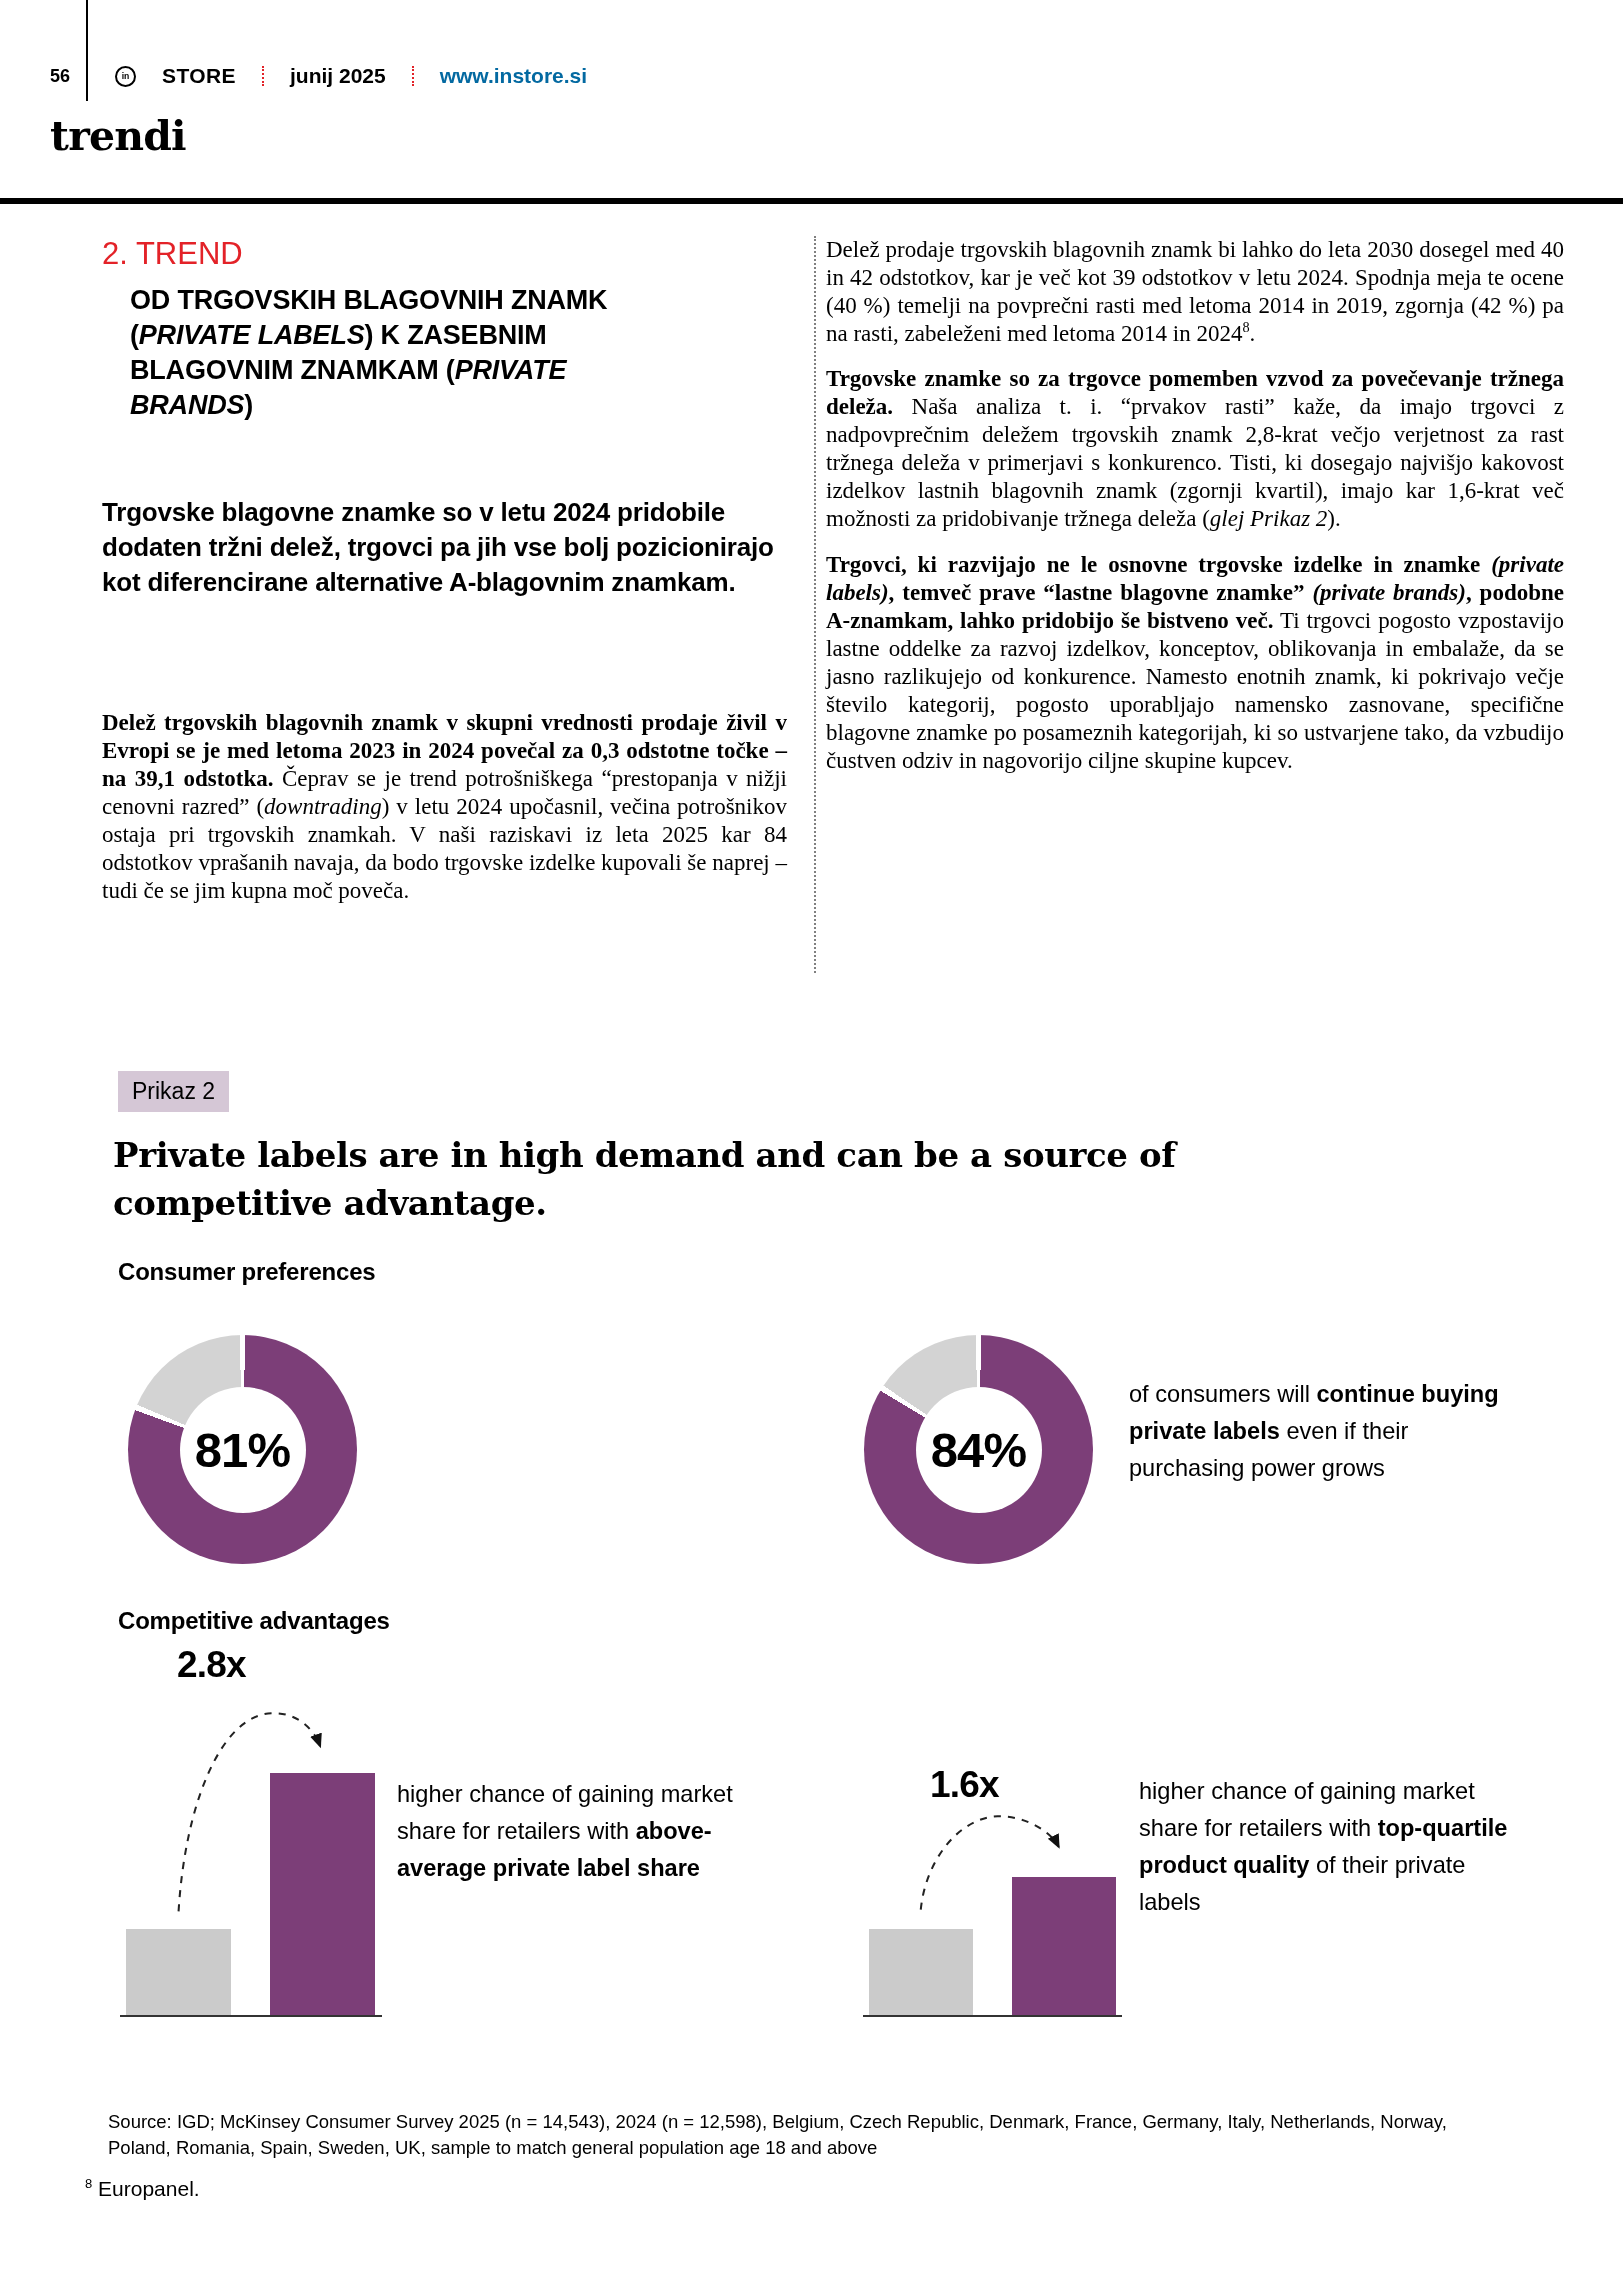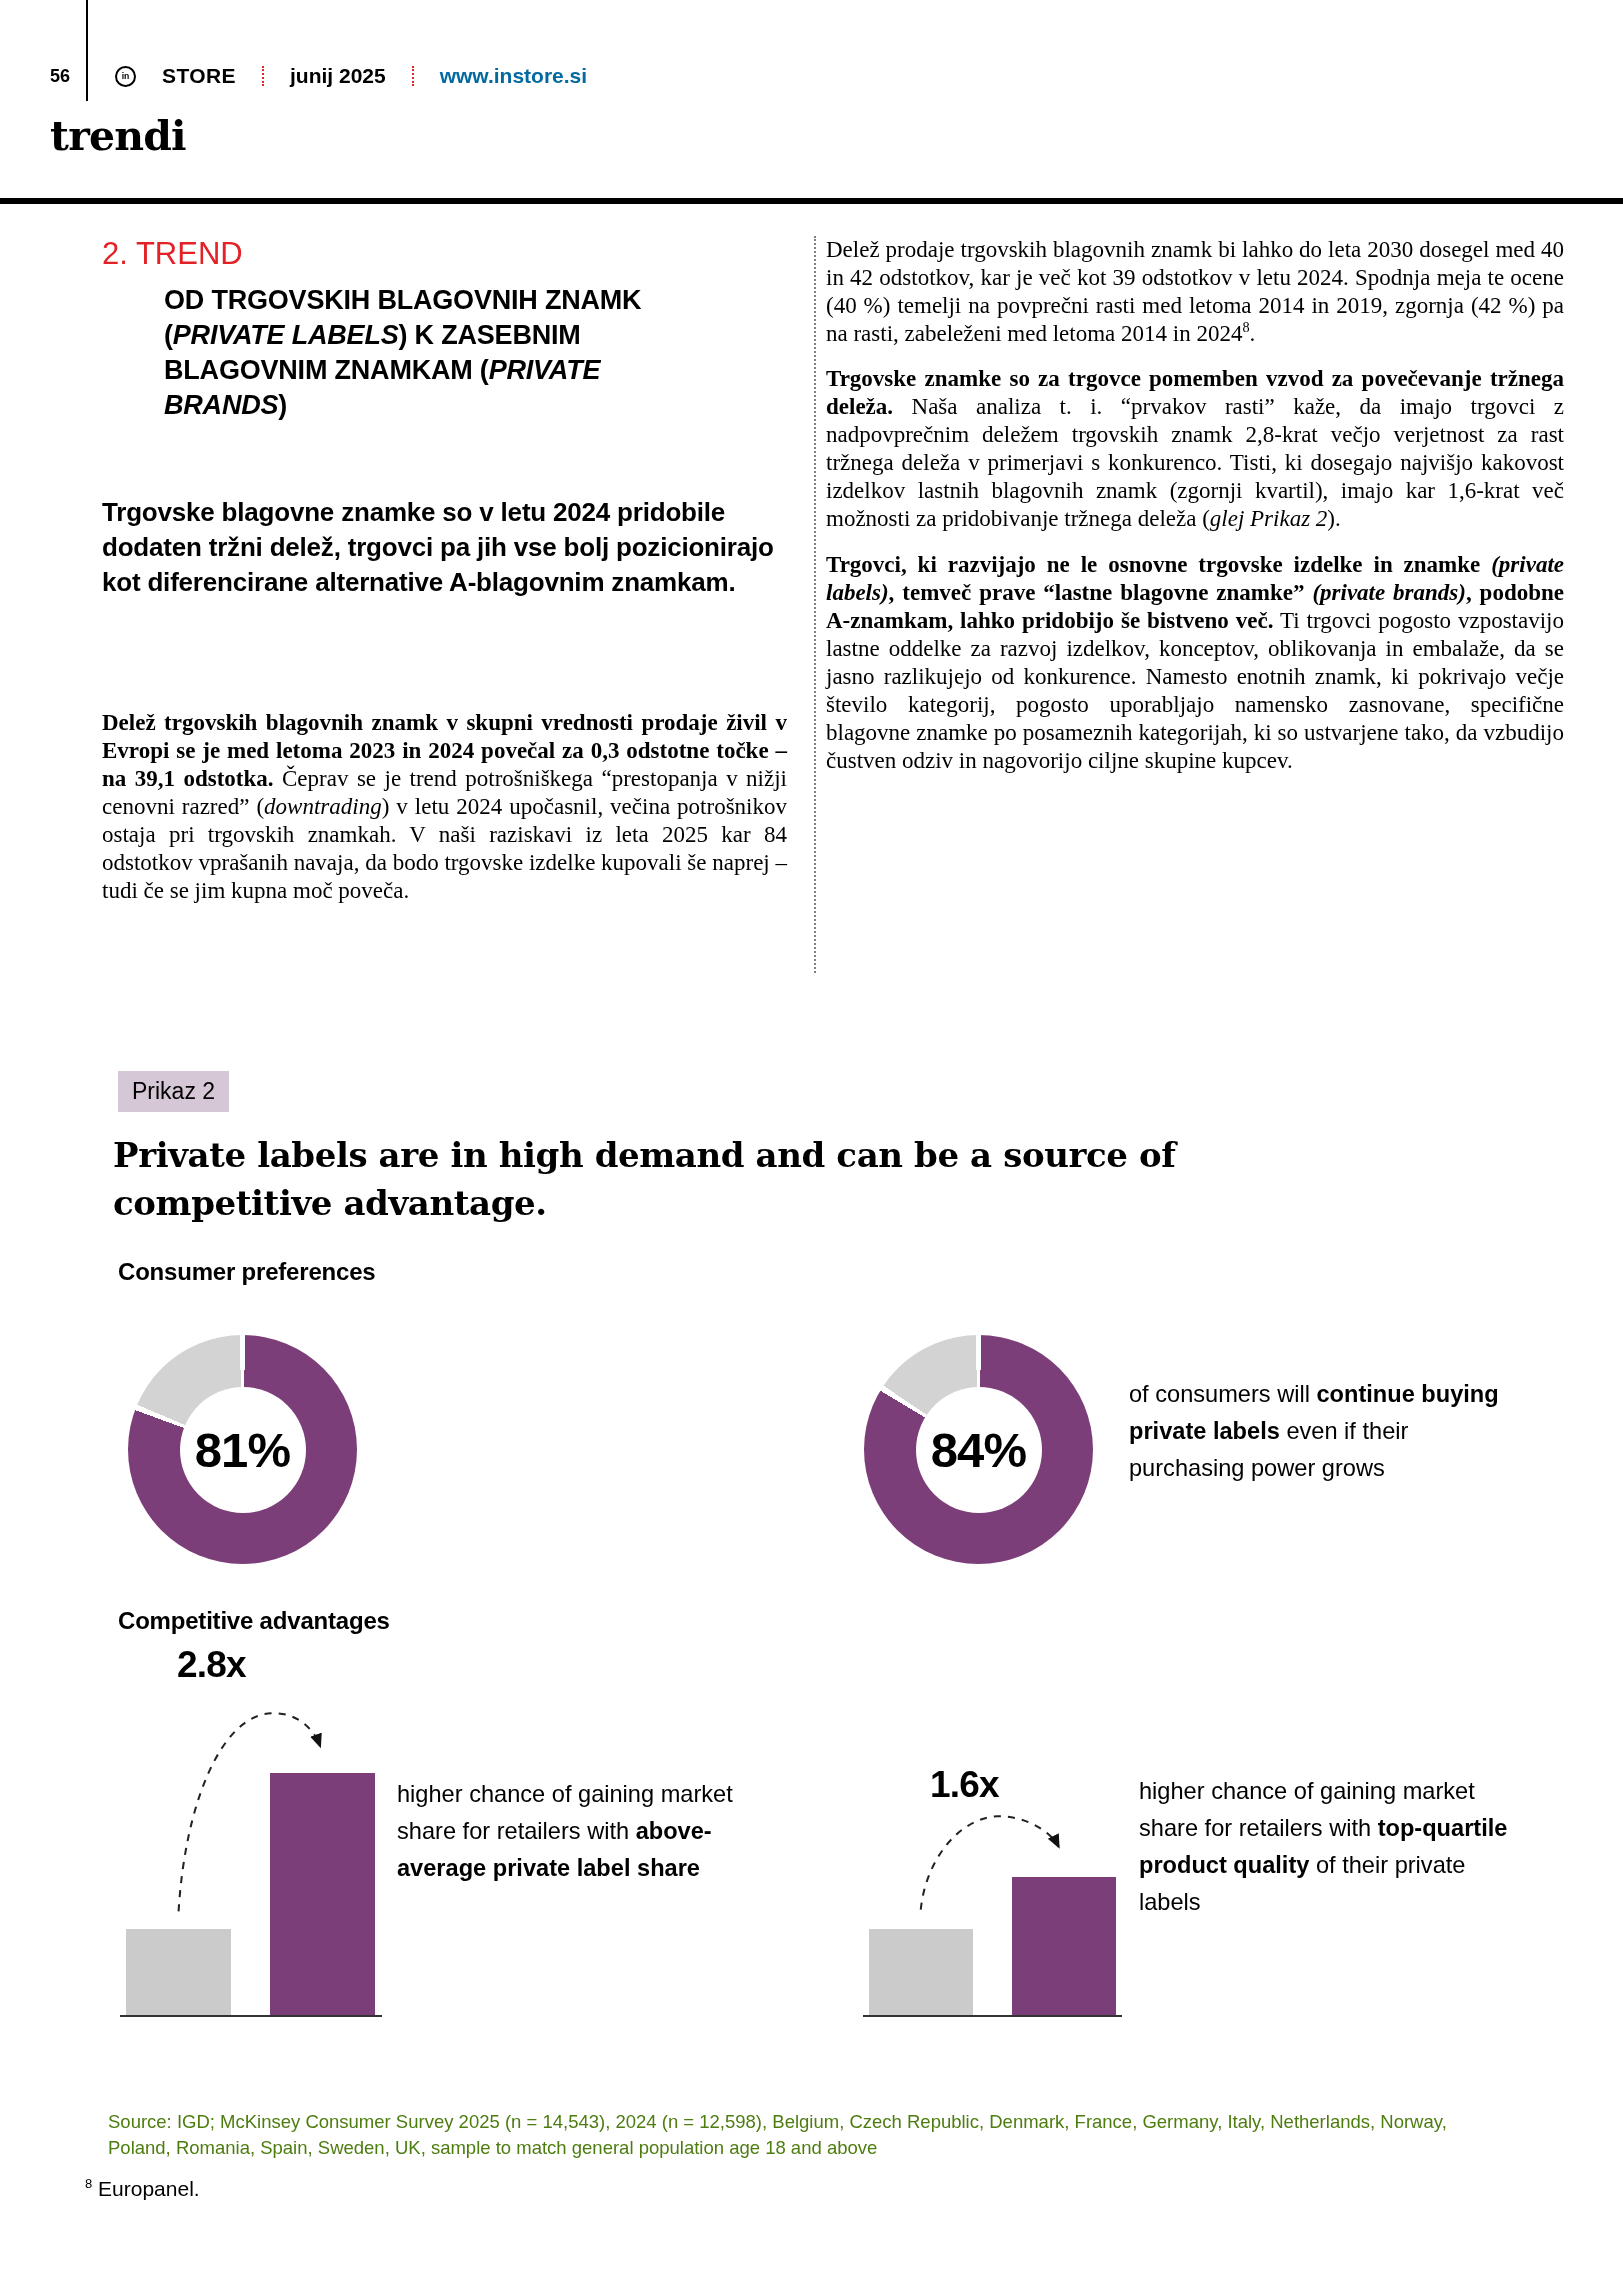--- a/index.html
+++ b/index.html
@@ -19,21 +19,21 @@
   .header-mag { font-weight:bold; letter-spacing:0.4px; }
   .header-issue { font-weight:bold; }
   .header-site { font-weight:bold; color:#0369a1; }
 
   .section-label { left:50px; top:112px; font-family:"DejaVu Serif", serif; font-weight:bold;
                    font-size:41px; letter-spacing:-0.8px; }
   .top-rule { left:0; top:198px; width:1623px; height:5.5px; background:#000; }
 
   
   .kicker { left:102px; top:236px; font-size:31px; font-weight:normal; color:var(--accent-red); }
-  .article-title { left:164px; top:283px; width:512px; font-size:27px; font-weight:bold;
+  .article-title { left:130px; top:283px; width:512px; font-size:27px; font-weight:bold;
                    line-height:35px; letter-spacing:-0.2px; }
   .lead { left:102px; top:495px; width:682px; font-size:26px; font-weight:bold;
           line-height:35px; letter-spacing:-0.2px; }
   .body-serif { font-family:"Liberation Serif", serif; font-size:23px; line-height:28px;
                 text-align:justify; }
   .left-body { left:102px; top:709px; width:685px; }
   .col-divider { left:814px; top:236px; height:737px; border-left:2px dotted #808080; }
   .right-col { left:826px; top:236px; width:738px; }
   .right-col p { margin-bottom:17.3px; }
 
@@ -72,21 +72,21 @@
   .bc2 .bar-gray { left:6.3px;  width:104px; }
   .bc2 .bar-plum { left:149px; width:104px; }
 
   .arrow-svg1 { left:118px; top:1688px; width:236px; height:236px; }
   .arrow-svg2 { left:880px; top:1798px; width:196px; height:126px; }
 
   .bar-desc { font-size:23.6px; line-height:37px; }
   .bar-desc1 { left:397px; top:1776px; width:365px; }
   .bar-desc2 { left:1139px; top:1773px; width:389px; }
 
-  .source { left:108px; top:2109px; width:1398px; font-size:18.5px; line-height:26px; color:#4d7c0f; }
+  .source { left:108px; top:2109px; width:1398px; font-size:18.5px; line-height:26px; color:#000000; }
   .footnote { left:85px; top:2177px; font-size:21px; }
 
   .b { font-weight:bold; }
   .i { font-style:italic; }
   sup { font-size:62%; vertical-align:super; line-height:0; }
 </style>
 </head>
 <body>
 
 <div class="page">

